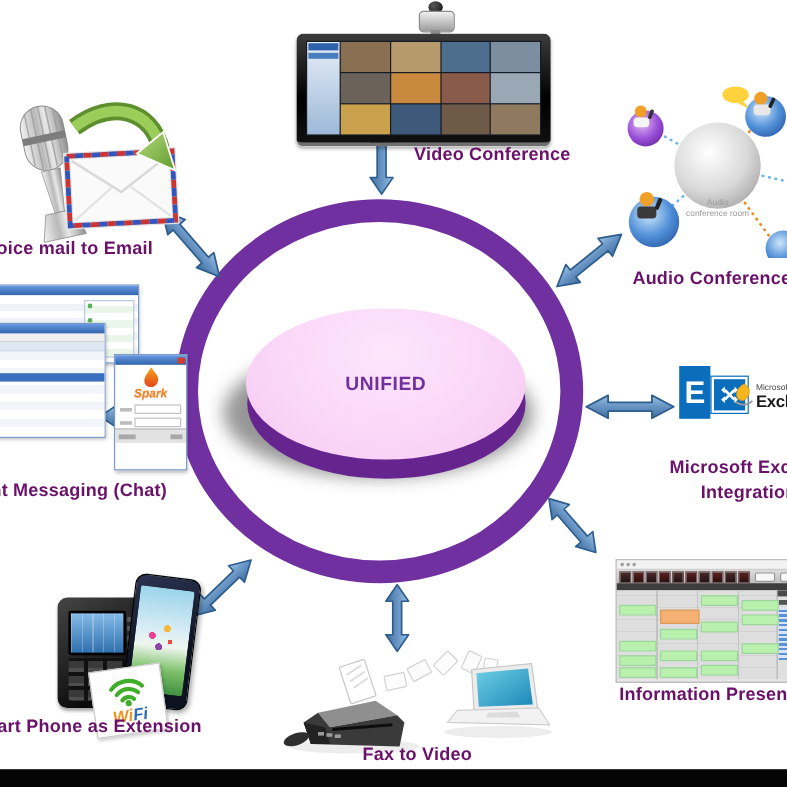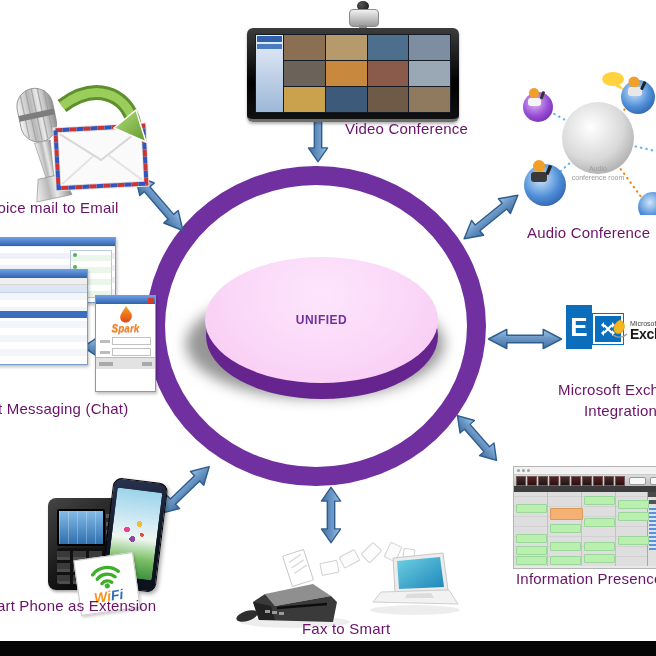--- a/index.html
+++ b/index.html
@@ -11,21 +11,21 @@
     --arrow-edge:#2F5E8E;
   }
   html,body{margin:0;padding:0;background:#fff;}
   #stage{
     position:relative;width:656px;height:656px;overflow:hidden;background:#fff;
     font-family:"Liberation Sans","DejaVu Sans",sans-serif;
   }
   .abs{position:absolute;}
   
   .node-label{
-    position:absolute;white-space:nowrap;font-weight:normal;font-size:15px;
+    position:absolute;white-space:nowrap;font-weight:bold;font-size:15px;
     color:var(--label);letter-spacing:.2px;
   }
   
   #ring{
     position:absolute;left:146px;top:166px;width:302px;height:282px;
     border:19px solid var(--ring);border-radius:50%;
   }
   #platter-shadow{
     position:absolute;left:186px;top:290px;width:258px;height:108px;border-radius:50%;
     background:rgba(45,45,45,.5);filter:blur(7px);
@@ -34,21 +34,21 @@
     position:absolute;left:206px;top:273px;width:232px;height:126px;border-radius:50%;
     background:var(--rim);
   }
   #platter-top{
     position:absolute;left:205px;top:257px;width:233px;height:126px;border-radius:50%;
     background:radial-gradient(ellipse at 50% 30%,#fde6fc 0%,#f9d2f6 70%,#f3c4ef 100%);
     display:flex;flex-direction:column;align-items:center;justify-content:center;
     text-align:center;
   }
   #platter-top .ctext{
-    font-weight:bold;font-size:12px;line-height:23px;color:var(--center-text);letter-spacing:.5px;
+    font-weight:bold;font-size:16px;line-height:23px;color:var(--center-text);letter-spacing:.5px;
   }
   
   .dbl{position:absolute;overflow:visible;}
   
   #cam-lens{left:357px;top:1px;width:12px;height:10px;background:radial-gradient(circle at 35% 35%,#555,#111);border-radius:50%;}
   #cam-body{left:349px;top:9px;width:28px;height:16px;background:linear-gradient(#f0f0f0,#9a9a9a);border-radius:4px;border:1px solid #8a8a8a;}
   #cam-neck{left:359px;top:25px;width:8px;height:4px;background:#8d8d8d;}
   #monitor{
     left:247px;top:28px;width:212px;height:91px;background:linear-gradient(#3c3c3c,#000 60%,#111);
     border-radius:6px;border-bottom:3px solid #6e6e6e;box-shadow:0 2px 3px rgba(0,0,0,.3);
@@ -395,21 +395,21 @@
       <rect x="44" y="72" width="5" height="3" fill="#9a9a9a"></rect>
       <ellipse cx="12" cy="76" rx="11" ry="5" fill="#2e2e2e" transform="rotate(-18 12 76)"></ellipse>
     </g>
     <g>
       <polygon points="158,18 208,13 213,50 160,52" fill="#ececec" stroke="#c8c8c8"></polygon>
       <polygon points="162,21 205,17 209,47 164,49" fill="url(#gScreenBlue)"></polygon>
       <polygon points="146,52 214,50 223,64 138,62" fill="#f2f2f2" stroke="#cfcfcf"></polygon>
       <polygon points="172,54 196,53 199,58 170,58" fill="#dcdcdc"></polygon>
     </g>
   </svg>
-  <div class="node-label" style="left:302px;top:620px">Fax to Smart</div>
+  <div class="node-label" style="left:302px;top:620px">Fax to Video</div>
 
   <div class="abs" id="phone-node">
     <div id="deskphone">
       <div id="dp-screen"></div>
       <div id="dp-sidekeys"></div>
       <div id="dp-keypad"></div>
     </div>
     <svg class="abs" style="left:58px;top:98px;width:52px;height:26px" viewBox="0 0 52 26">
       <path d="M2,6 c8,16 16,-2 24,10 c6,9 14,2 24,8" stroke="#141414" stroke-width="3" fill="none" stroke-linecap="round"></path>
     </svg>

